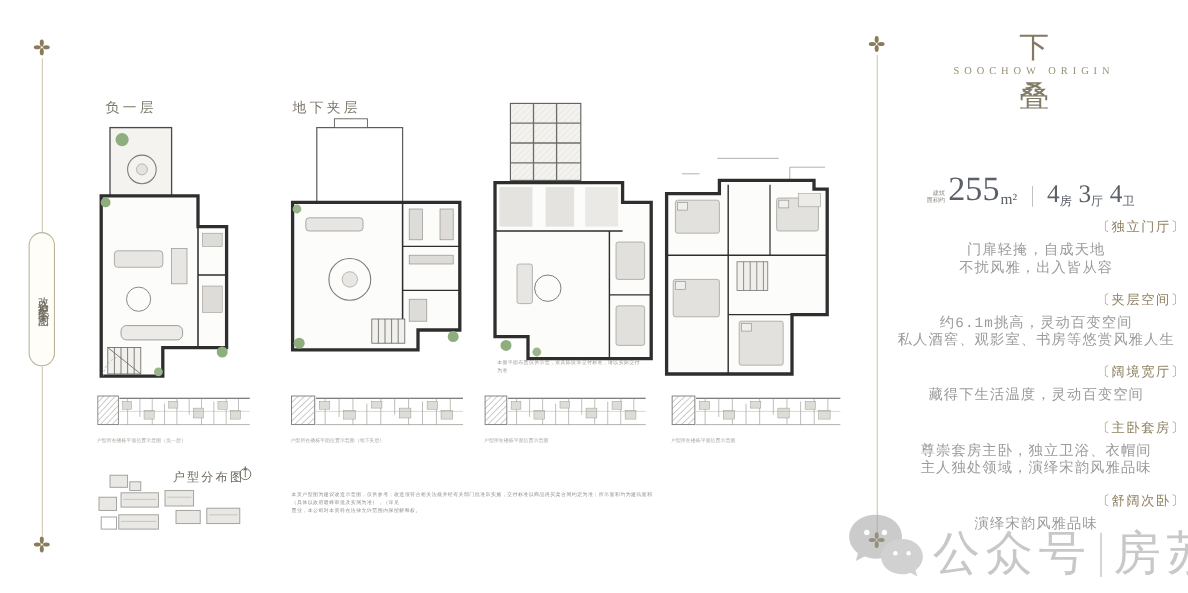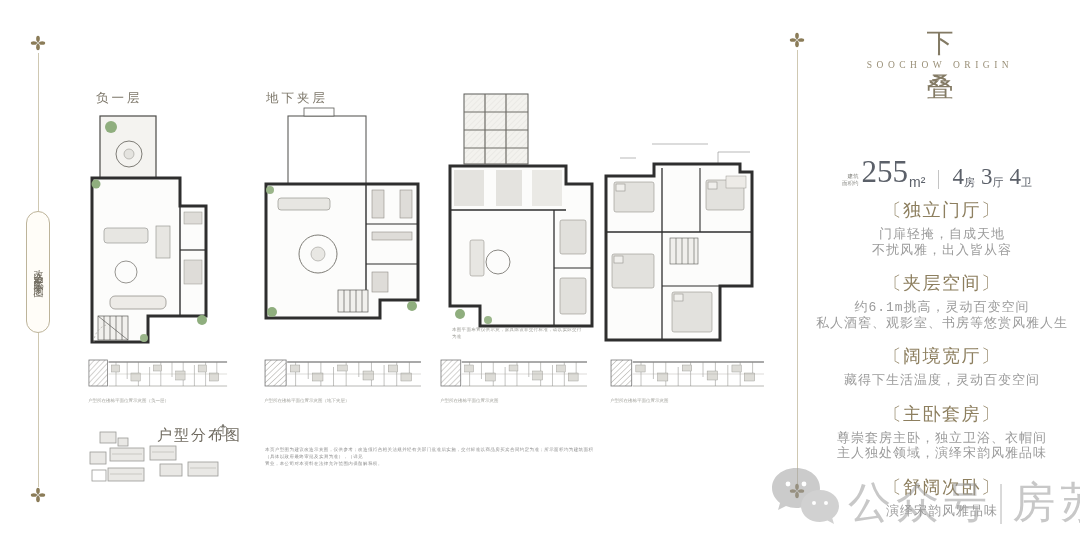--- a/index.html
+++ b/index.html
@@ -14,30 +14,30 @@
   .plan-label{position:absolute;font-size:12.5px;letter-spacing:3px;color:#7d776a;font-family:"Liberation Serif",serif;margin-top:16px;}
   .tiny-note{position:absolute;font-size:4.5px;color:#9a9a94;letter-spacing:0.3px;line-height:6.5px;}
   .strip-caption{position:absolute;font-size:4.5px;color:#a5a59f;}
   
   .brand{position:absolute;left:810px;top:28px;width:260px;text-align:center;color:#857b64;font-family:"Liberation Serif",serif;}
   .brand .bigchar{font-size:27px;line-height:30px;color:#837a64;}
   .brand .sub{font-size:9.5px;letter-spacing:4.5px;color:#9a9078;margin:2px 0 2px 0;}
   .specrow{position:absolute;left:808px;top:126px;width:264px;display:flex;align-items:flex-end;justify-content:center;color:#5b6069;}
   .spec-prefix{font-size:5.5px;line-height:6.5px;color:#8b8b86;text-align:right;margin-right:3px;transform:translateY(-4px);}
   .spec-num{font-size:31px;font-family:"Liberation Serif",serif;}
-  .spec-unit{font-size:14px;font-family:Liberation Sans, sans-serif;margin-left:1px;margin-top:48px;}
+  .spec-unit{font-size:14px;font-family:Liberation Serif, serif;margin-left:1px;margin-top:48px;}
   .spec-div{font-size:20px;color:#b9b9b9;margin:0 11px;transform:scaleX(.5);display:inline-block;}
   .room-num{font-size:23px;font-family:"Liberation Serif",serif;}
   .room-unit{font-size:11px;margin-right:6px;}
   .features{position:absolute;left:806px;top:198px;width:272px;text-align:center;}
   .feat{margin-bottom:13px;}
-  .feat-title{font-size:18px;color:#8d7f5f;letter-spacing:1.5px;font-family:"Liberation Serif",serif;margin-bottom:5px;}
+  .feat-title{font-size:12px;color:#8d7f5f;letter-spacing:1.5px;font-family:"Liberation Serif",serif;margin-bottom:5px;text-align:right;}
   .feat-line{font-size:13px;color:#9b9b9b;line-height:15.5px;letter-spacing:1px;font-family:Liberation Mono, monospace;}
   
-  .sitemap-title{position:absolute;left:157px;top:426px;font-size:15px;letter-spacing:2px;color:#6f6a5f;font-family:"Liberation Serif",serif;}
+  .sitemap-title{position:absolute;left:157px;top:426px;font-size:11px;letter-spacing:2px;color:#6f6a5f;font-family:"Liberation Serif",serif;}
   .disclaimer{position:absolute;left:265px;top:446px;width:335px;font-size:4.5px;line-height:7px;color:#8f8f8f;letter-spacing:0.4px;}
   
   .watermark{position:absolute;left:770px;top:462px;width:310px;height:70px;opacity:.55;z-index:9;}
   .wm-text{position:absolute;left:78px;top:12px;font-size:43px;color:#9c9c9c;letter-spacing:5px;white-space:nowrap;}
   .wm-bar{display:inline-block;transform:scaleX(.45) translateY(-2px);margin:0 2px;color:#ababab;}
 </style>
 </head>
 <body>
 
 <div class="canvas">

